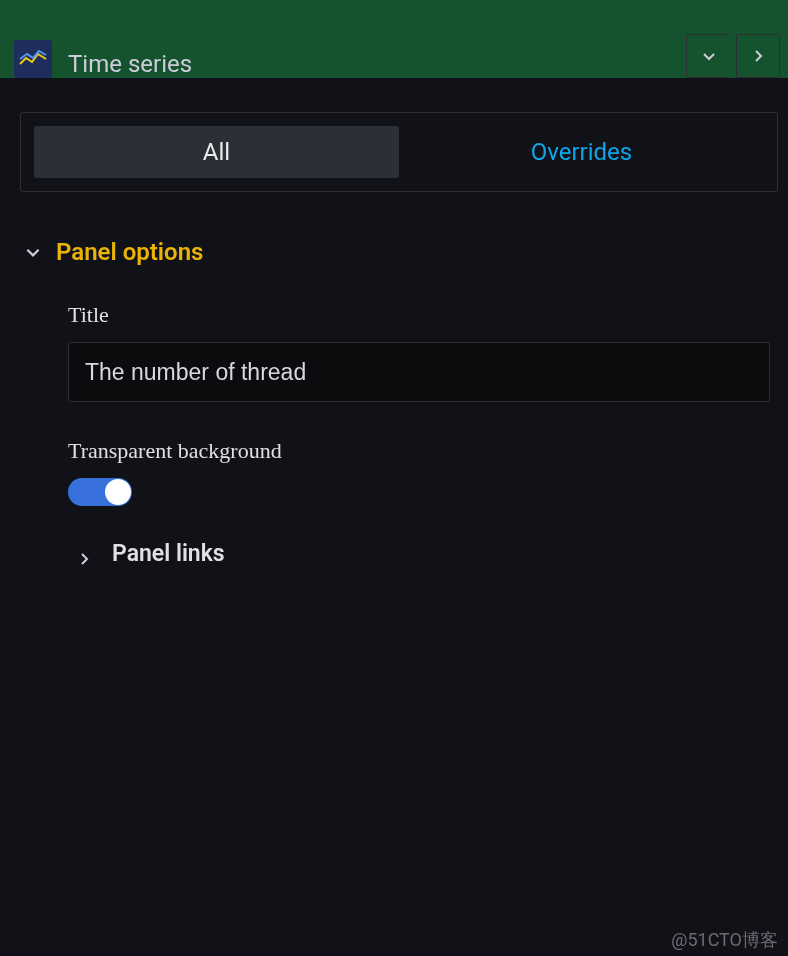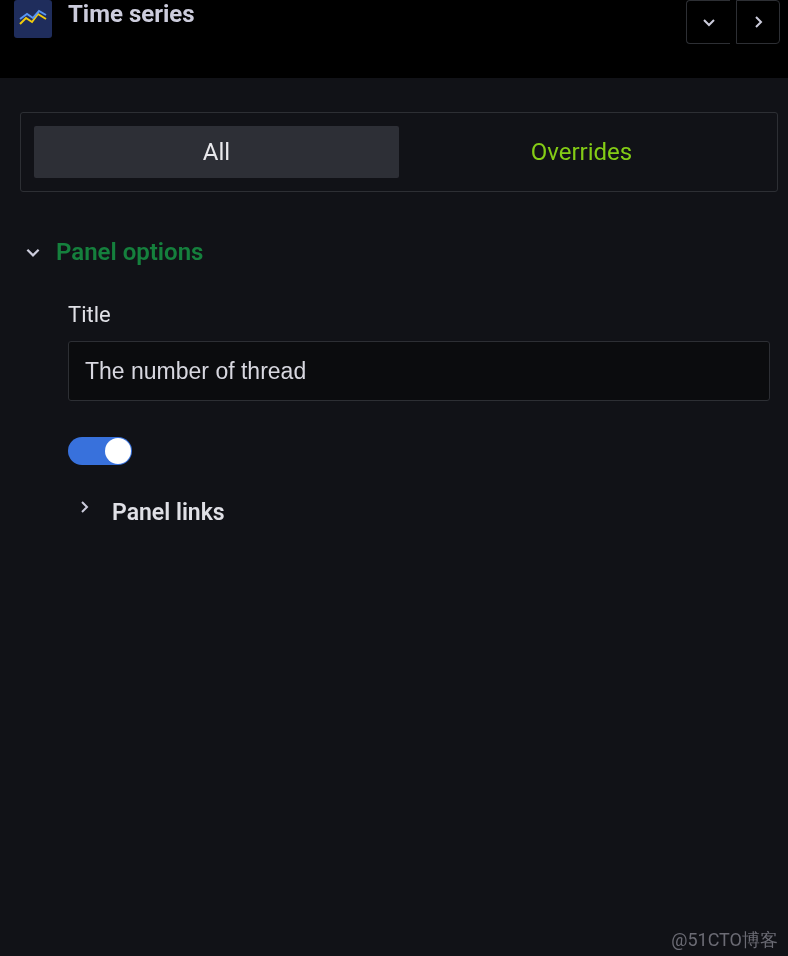--- a/index.html
+++ b/index.html
@@ -6,25 +6,24 @@
     body {
       width: 788px;
       height: 956px;
       background: #111217;
       font-family: -apple-system, BlinkMacSystemFont, "Segoe UI", Roboto, sans-serif;
       color: #ccccdc;
       overflow: hidden;
     }
     .header-bar {
       display: flex;
-      align-items: flex-start;
+      align-items: flex-end;
       height: 78px;
       padding: 0 8px 0 14px;
-      background: #000000;
-      font-weight: bold;
+      background: #14532d;
     }
     .viz-icon {
       width: 38px;
       height: 38px;
       background: #1f2d5c;
       border-radius: 3px;
       display: flex;
       align-items: center;
       justify-content: center;
       margin-right: 16px;
@@ -76,52 +75,53 @@
       border: 1px solid #2d2f34;
       border-radius: 3px;
       padding: 13px;
       background: #111217;
     }
     .tab-btn {
       flex: 1;
       text-align: center;
       padding: 12px 0;
       font-size: 24px;
-      color: #84cc16;
+      color: #0ea5e9;
       border-radius: 2px;
       cursor: pointer;
     }
     .tab-btn.active {
       background: #2d2f36;
       color: #e9e9ec;
     }
     .section {
       margin-top: 46px;
       padding-left: 4px;
       padding-right: 8px;
     }
     .section-header {
       display: flex;
       align-items: center;
       cursor: pointer;
     }
     .section-title {
       font-size: 24px;
       font-weight: 600;
-      color: #15803d;
+      color: #eab308;
       margin-left: 14px;
     }
     .field {
       margin-top: 36px;
       padding-left: 44px;
     }
     .field-label {
       font-size: 22px;
       color: #e0e0e6;
       margin-bottom: 14px;
+      font-family: Liberation Serif, serif;
     }
     .text-input {
       width: 100%;
       height: 60px;
       border: 1px solid #2d2f34;
       border-radius: 3px;
       background: #0b0c0e;
       color: #d8d8e0;
       font-size: 23px;
       padding: 16px 16px;
@@ -152,21 +152,21 @@
       position: absolute;
       right: 1px;
       top: 1px;
       width: 26px;
       height: 26px;
       background: #fff;
       border-radius: 50%;
     }
     .sub-section {
       display: flex;
-      align-items: flex-start;
+      align-items: flex-end;
       padding-left: 52px;
       margin-top: 34px;
       cursor: pointer;
     }
     .sub-title {
       font-size: 23px;
       font-weight: 600;
       color: #e0e0e6;
       margin-left: 20px;
     }
@@ -225,20 +225,21 @@
       <div class="section-title">Panel options</div>
     </div>
 
     <div class="field">
       <div class="field-label">Title</div>
       <input class="text-input" type="text" value="The number of thread" style="">
     </div>
 
 
     <div class="field">
+      <div class="field-label">Transparent background</div>
       <div class="toggle">
         <div class="toggle-knob"></div>
       </div>
     </div>
 
     <div class="sub-section">
       <span class="chevron">
         <svg width="16" height="16" viewBox="0 0 16 16">
             <path d="M6 3 L11 8 L6 13" stroke="#ccccdc" stroke-width="2" fill="none"></path>
           </svg>

